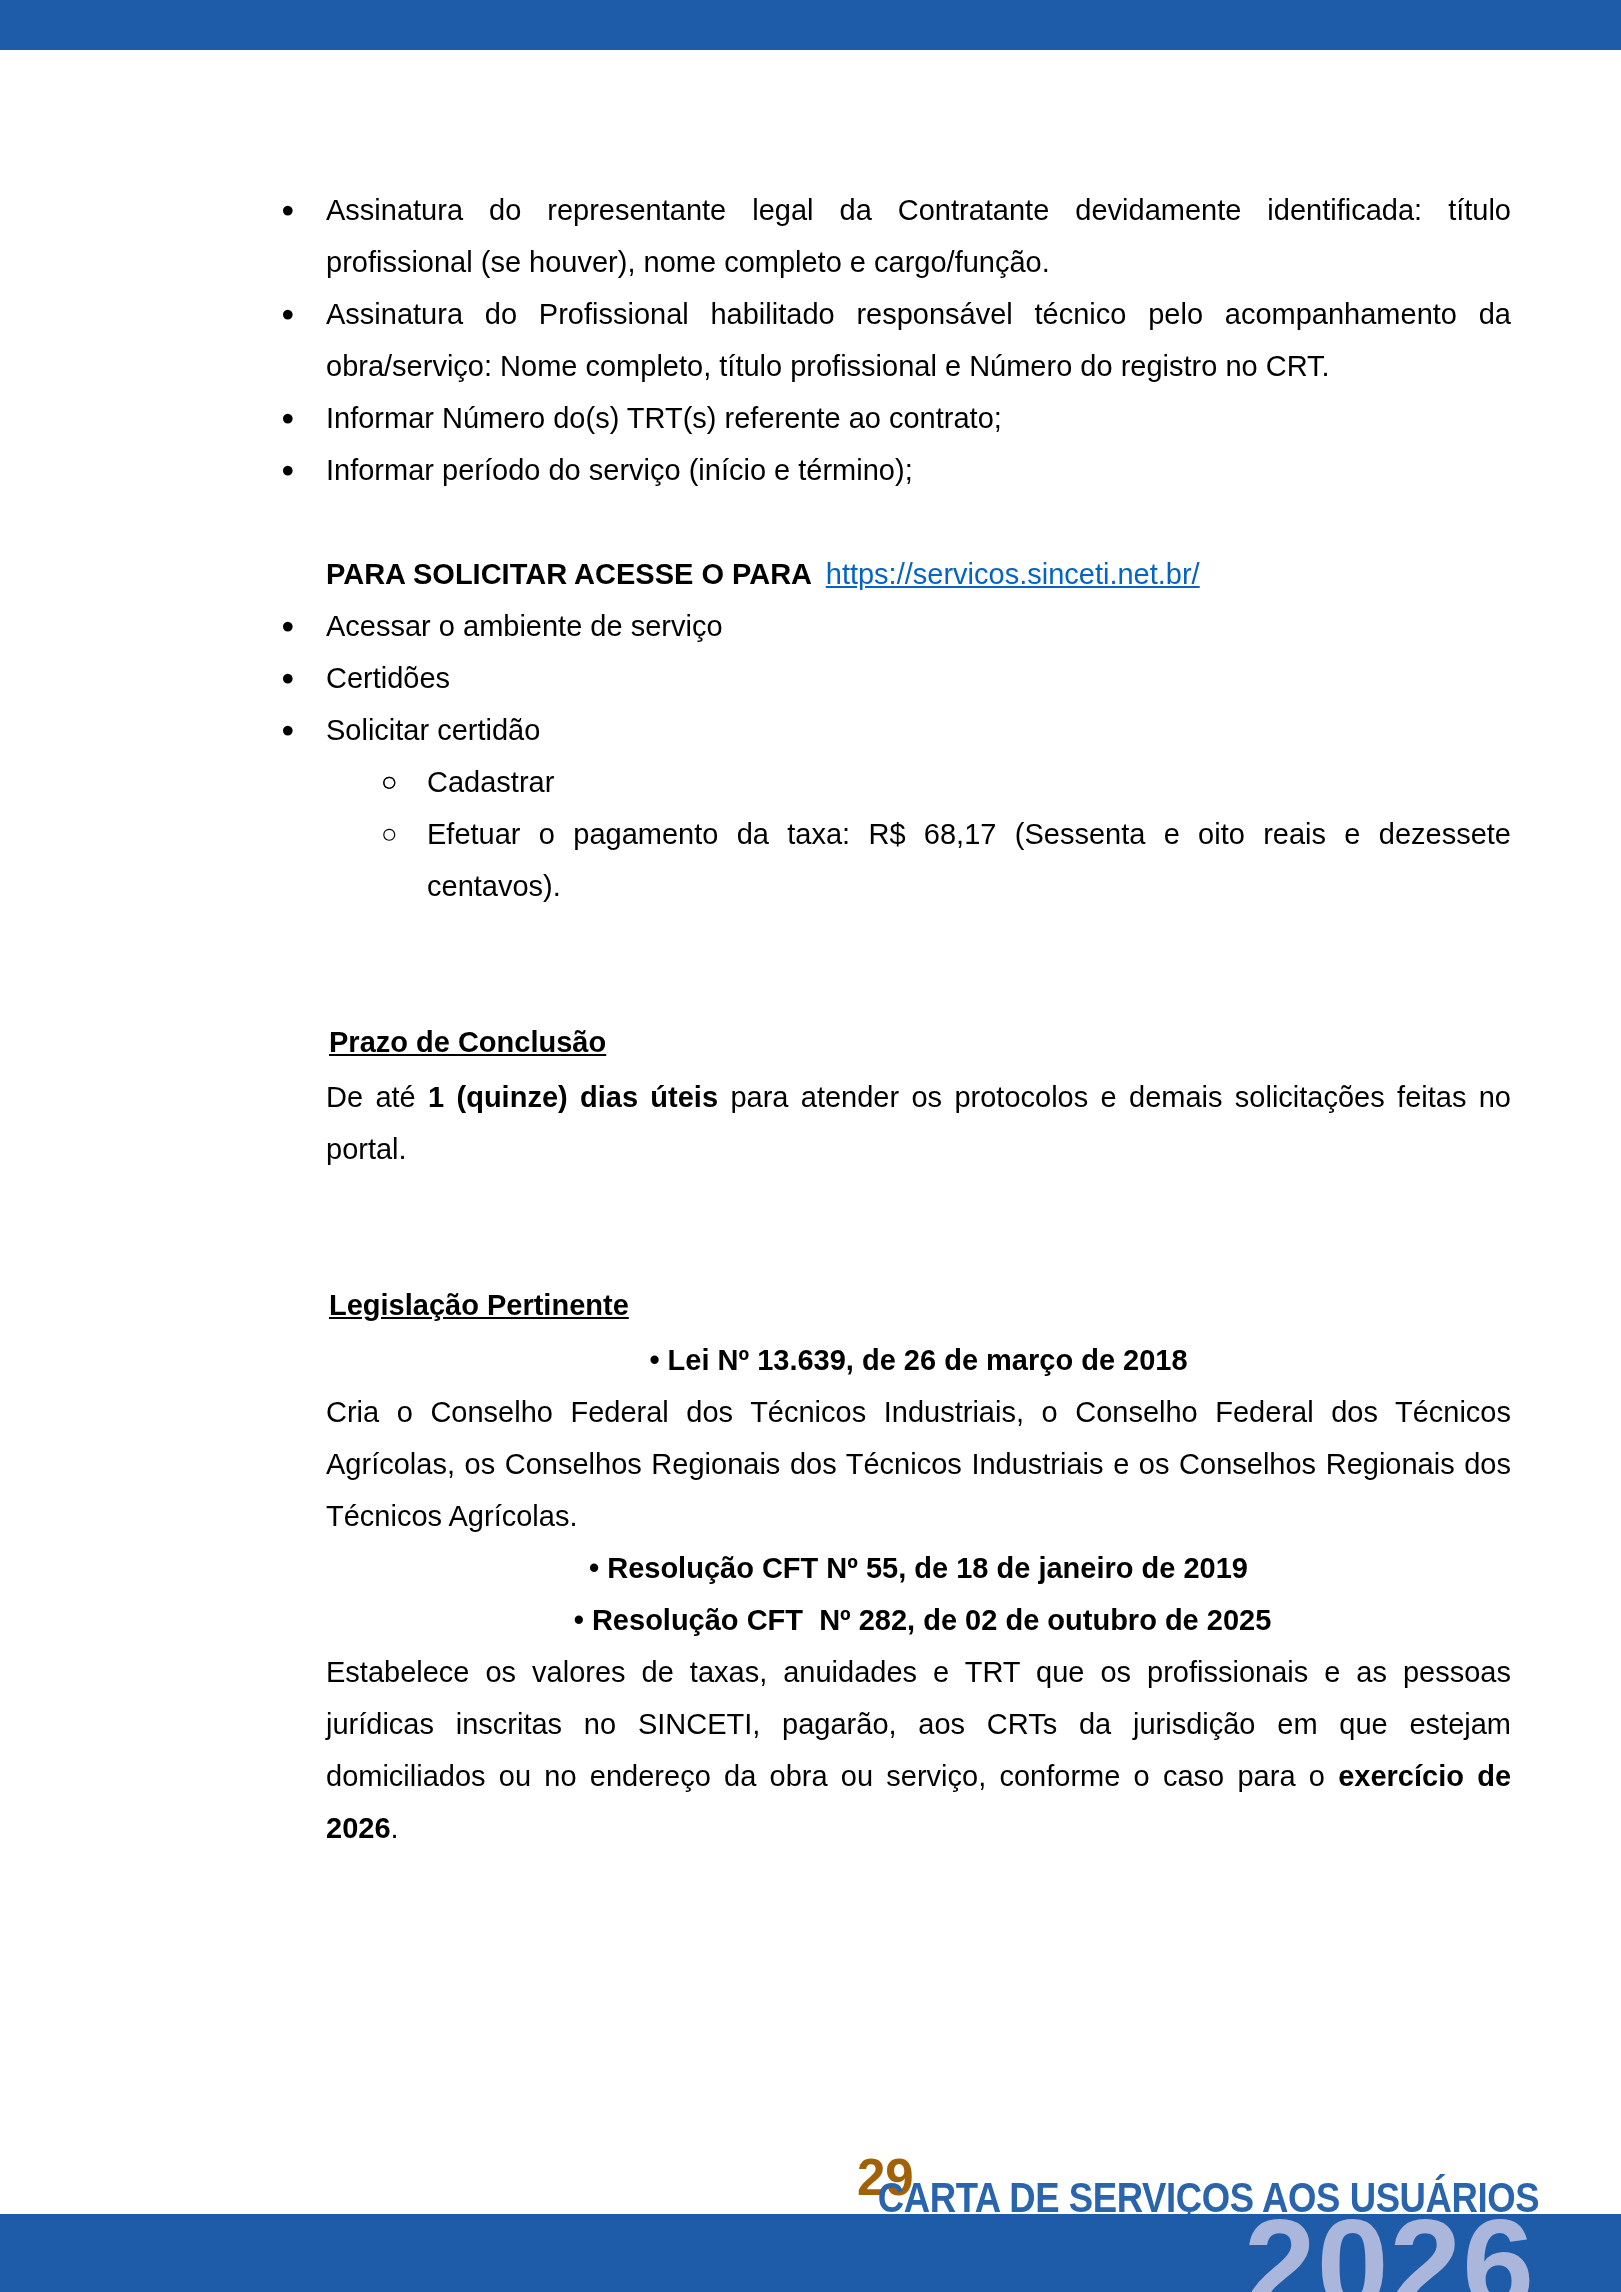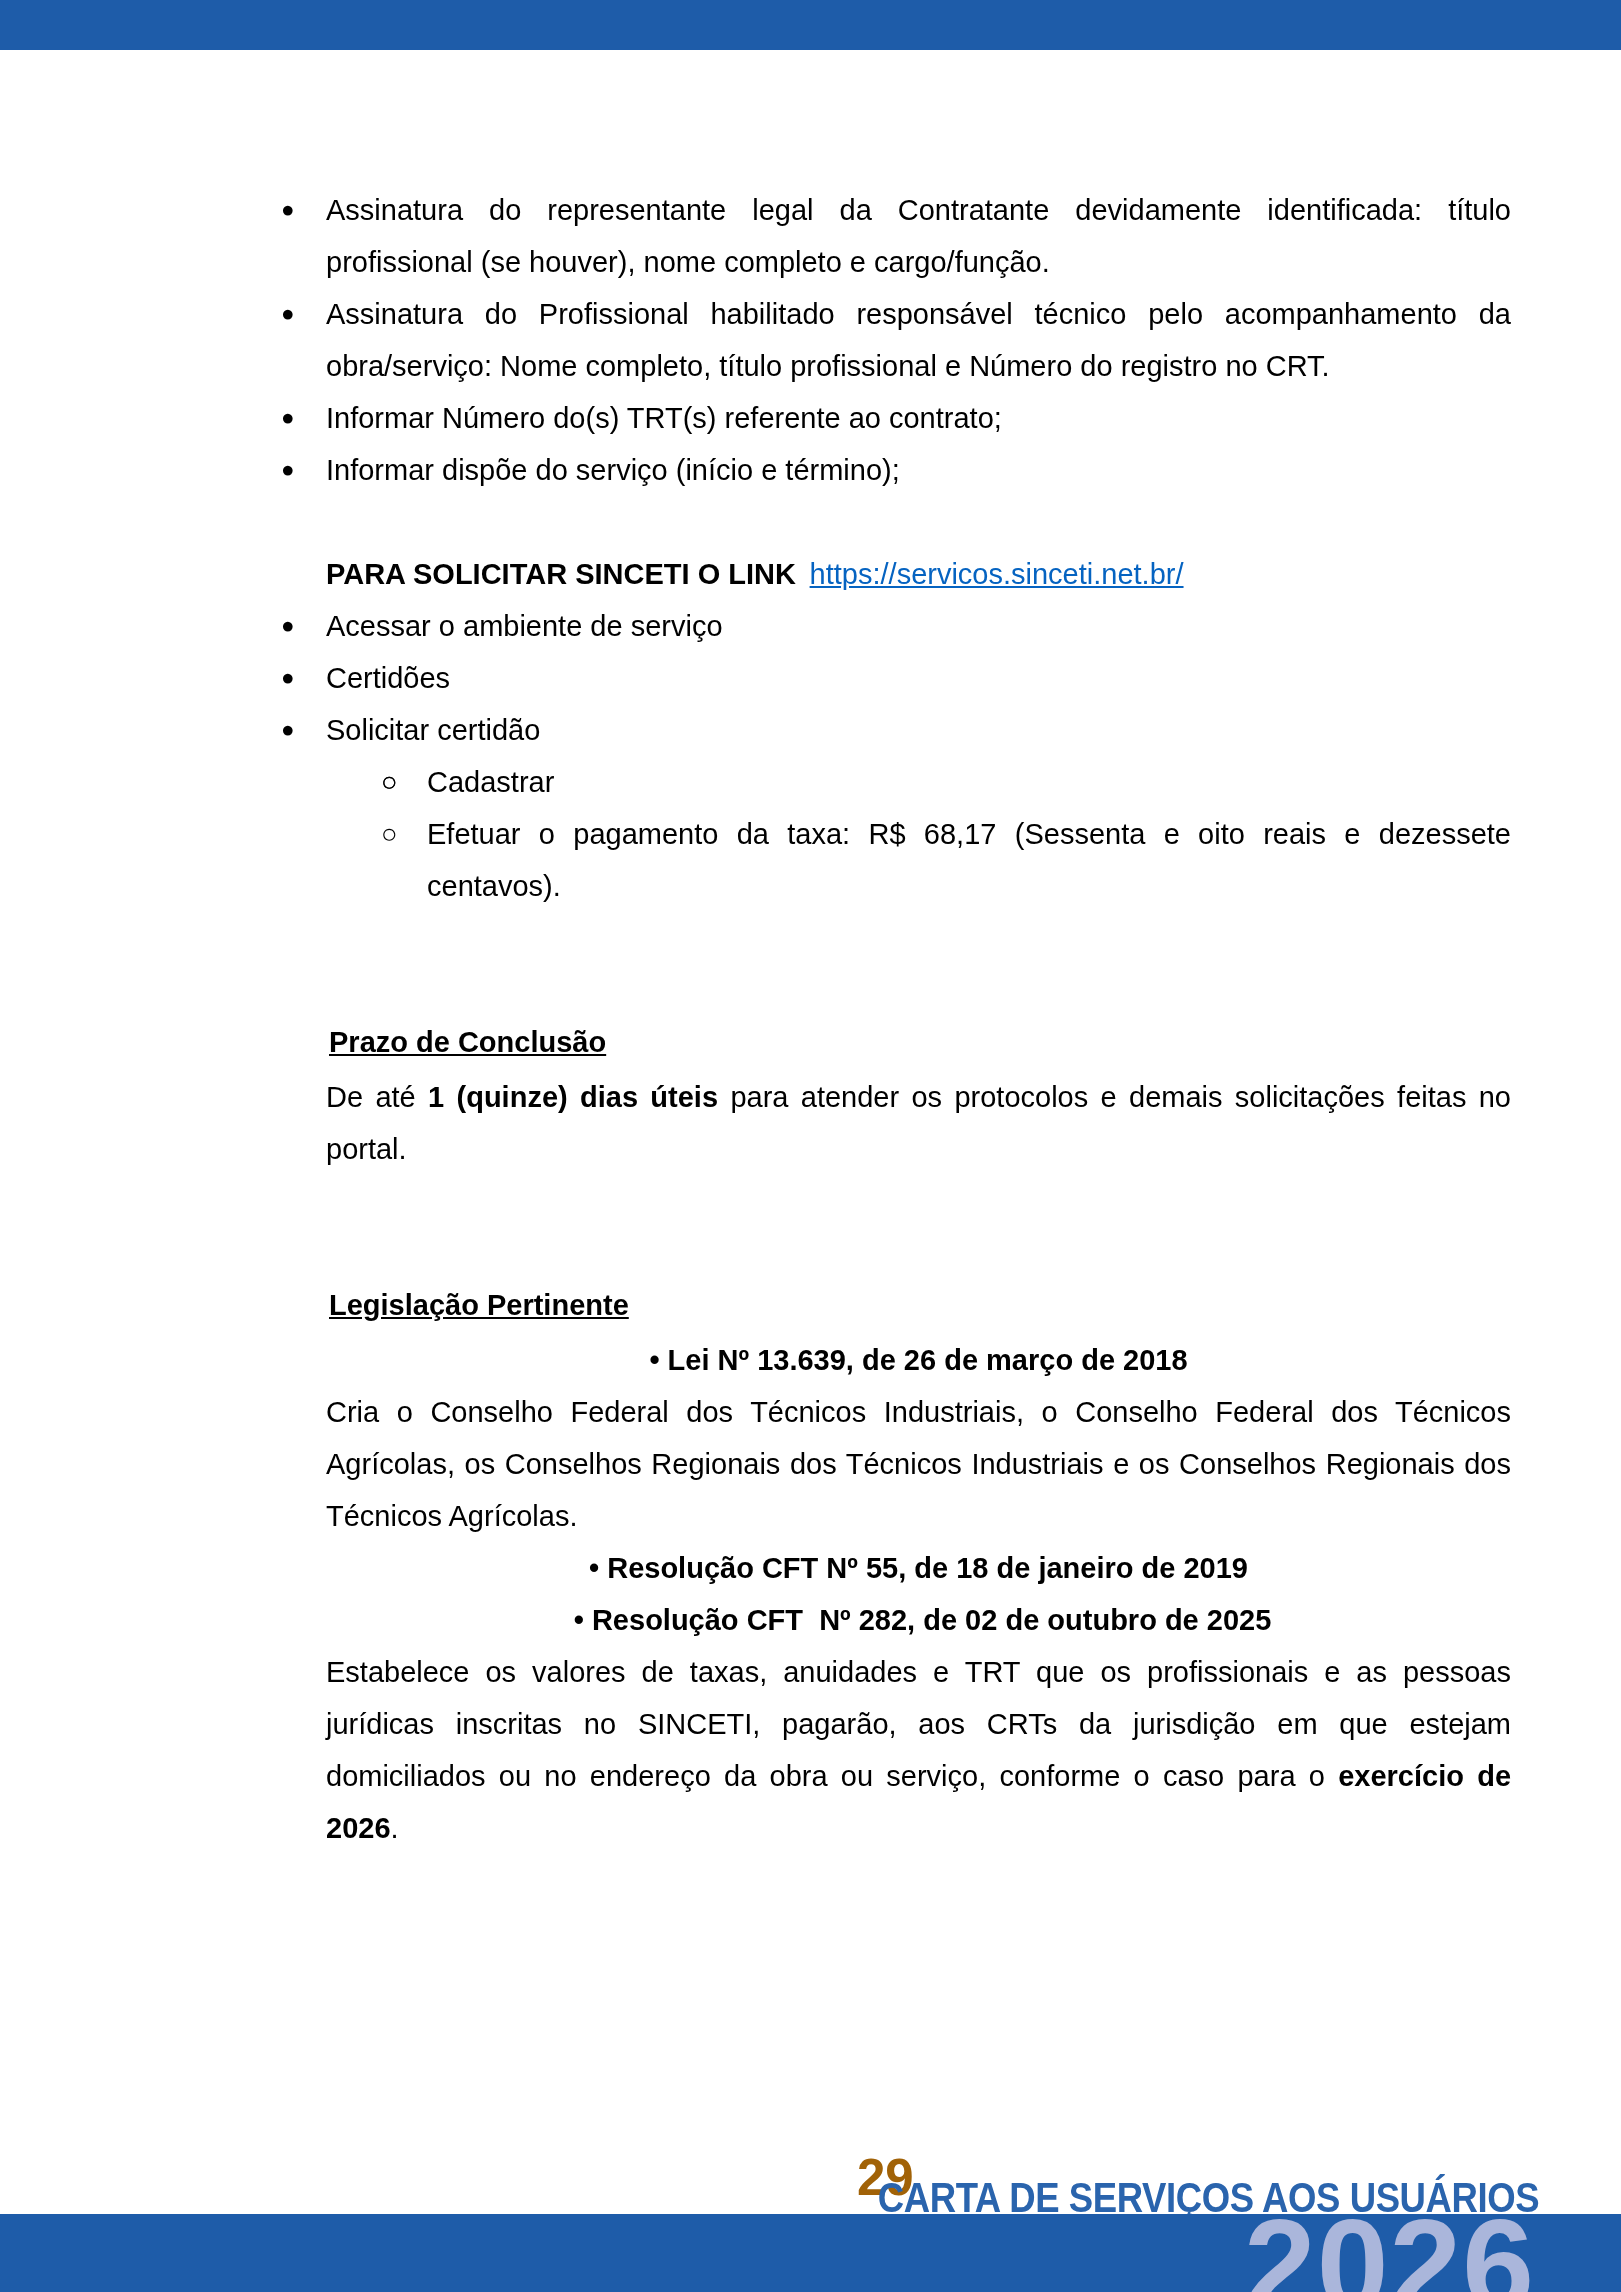--- a/index.html
+++ b/index.html
@@ -110,26 +110,26 @@
       <li class="li1">
         <span class="marker">●</span>
         <span>Assinatura do Profissional habilitado responsável técnico pelo acompanhamento da obra/serviço: Nome completo, título profissional e Número do registro no CRT.</span>
       </li>
       <li class="li1">
         <span class="marker">●</span>
         <span>Informar Número do(s) TRT(s) referente ao contrato;</span>
       </li>
       <li class="li1">
         <span class="marker">●</span>
-        <span>Informar dispõe do serviço (início e término);</span>
+        <span>Informar período do serviço (início e término);</span>
       </li>
     </ul>
 
     <p class="linkline">
-      <span class="label">PARA SOLICITAR SINCETI O LINK</span><a href="#">https://servicos.sinceti.net.br/</a>
+      <span class="label">PARA SOLICITAR ACESSE O PARA</span><a href="#">https://servicos.sinceti.net.br/</a>
     </p>
 
     <ul>
       <li class="li1">
         <span class="marker">●</span>
         <span>Acessar o ambiente de serviço</span>
       </li>
       <li class="li1">
         <span class="marker">●</span>
         <span>Certidões</span>

